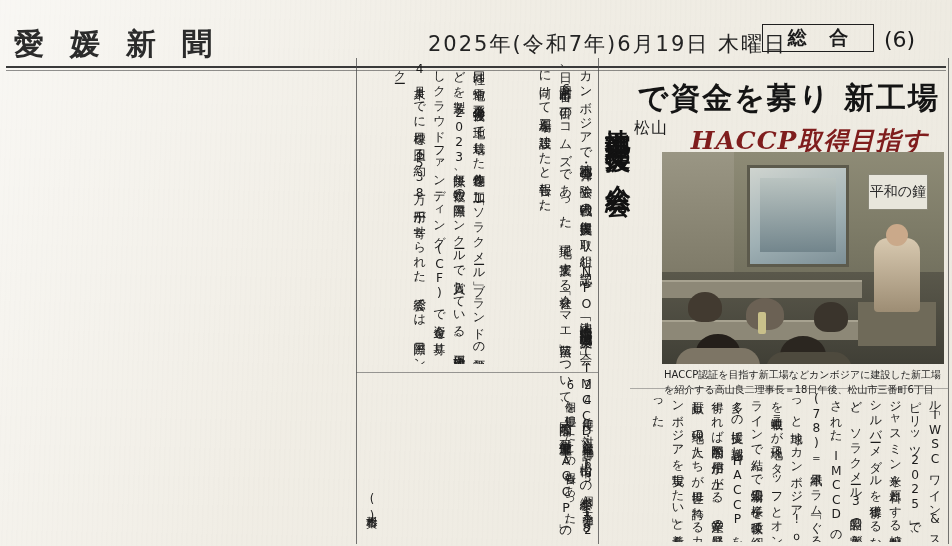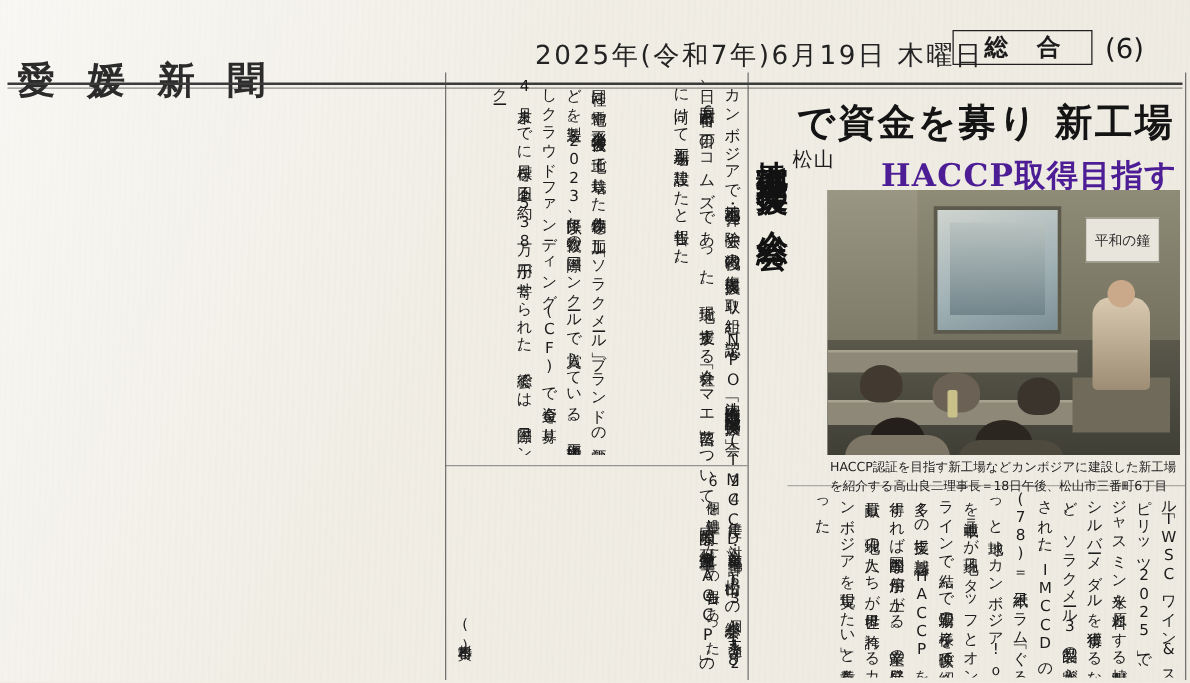--- a/index.html
+++ b/index.html
@@ -26,21 +26,20 @@
   
   #masthead{
     position:absolute;left:0;top:0;width:952px;height:72px;
   }
   #paper-name{
     position:absolute;left:14px;top:24px;
     font-family:"DejaVu Serif", serif;
     font-size:30px;font-weight:700;letter-spacing:26px;
     color:#2b2b2b;
     white-space:nowrap;
-    margin-top:20px;
   }
   #issue-date{
     position:absolute;left:428px;top:30px;
     font-family:"DejaVu Sans", sans-serif;
     font-size:21px;letter-spacing:2px;color:#232323;
     white-space:nowrap;
   }
   #section-box{
     position:absolute;left:762px;top:24px;
     width:112px;height:28px;
@@ -69,24 +68,24 @@
   #headline-area{
     position:absolute;left:630px;top:74px;width:314px;height:96px;
   }
   #headline-main{
     position:absolute;right:4px;top:4px;
     font-family:"DejaVu Serif", serif;
     font-size:30px;font-weight:700;color:#141414;
     letter-spacing:2px;white-space:nowrap;
   }
   #headline-sub{
-    position:absolute;right:2px;top:50px;
+    position:absolute;right:16px;top:50px;
     font-family:"DejaVu Serif", serif;
-    font-size:25px;font-weight:700;color:#4c1d95;
-    letter-spacing:1px;white-space:nowrap;
+    font-size:25px;font-weight:700;color:#7f1d1d;
+    letter-spacing:1px;white-space:nowrap;font-style:italic;
   }
   #dateline-city{
     position:absolute;left:634px;top:118px;
     font-family:"DejaVu Sans", sans-serif;
     font-size:16px;color:#1c1c1c;
     letter-spacing:1px;
   }
   
   #vert-subhead{
     position:absolute;left:604px;top:108px;height:300px;
@@ -115,21 +114,21 @@
     box-shadow:0 0 0 3px #5c5a4c;
   }
   #photo .screen-img{
     position:absolute;left:10px;top:10px;width:76px;height:74px;
     background:linear-gradient(180deg,#b9c3c0,#6f8289);
     opacity:.9;
   }
   #photo .banner{
     position:absolute;left:206px;top:22px;width:58px;height:34px;
     background:#e8e6dc;border:1px solid #8a8878;
-    font-family:"DejaVu Sans", sans-serif;font-size:11px;color:#2a2a2a;
+    font-family:"DejaVu Sans", sans-serif;font-size:14px;color:#2a2a2a;
     display:flex;align-items:center;justify-content:center;
   }
   #photo .speaker{
     position:absolute;left:212px;top:86px;width:46px;height:74px;
     background:linear-gradient(180deg,#d8c9b0,#9d8d74);
     border-radius:14px 14px 4px 4px;
   }
   #photo .speaker:after{
     content:"";position:absolute;left:12px;top:-14px;width:22px;height:22px;
     background:#caa98a;border-radius:50%;

